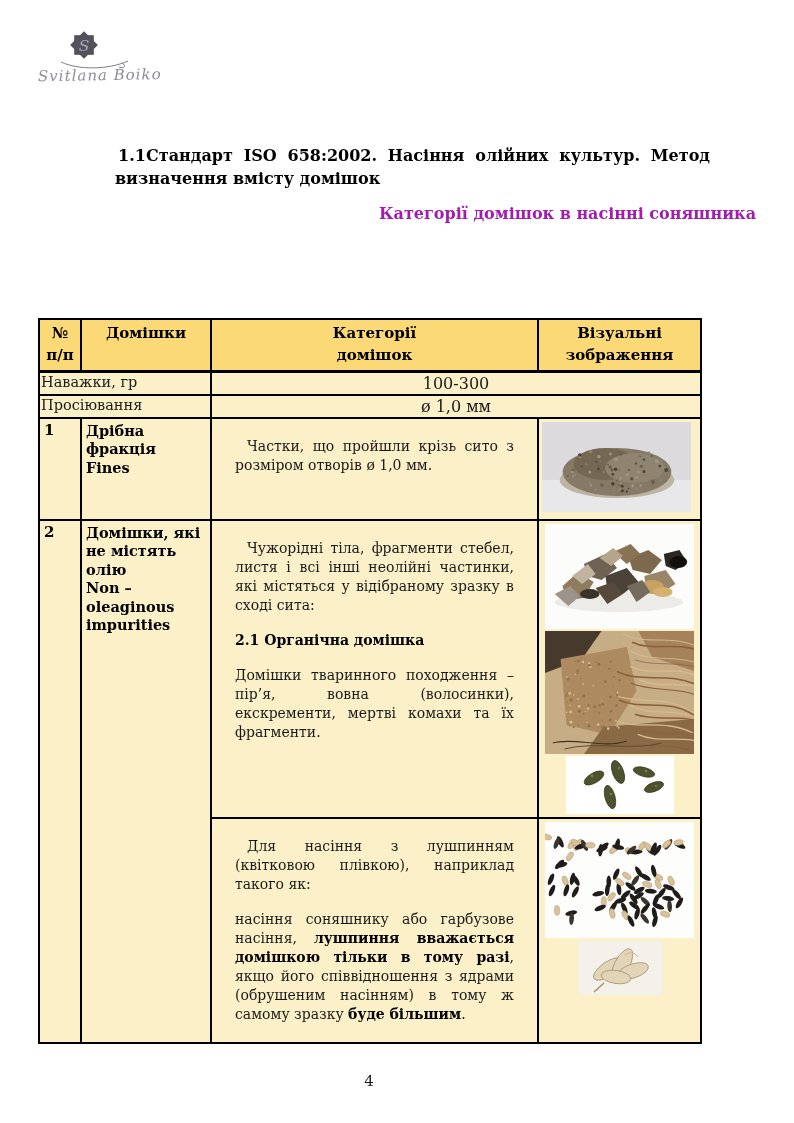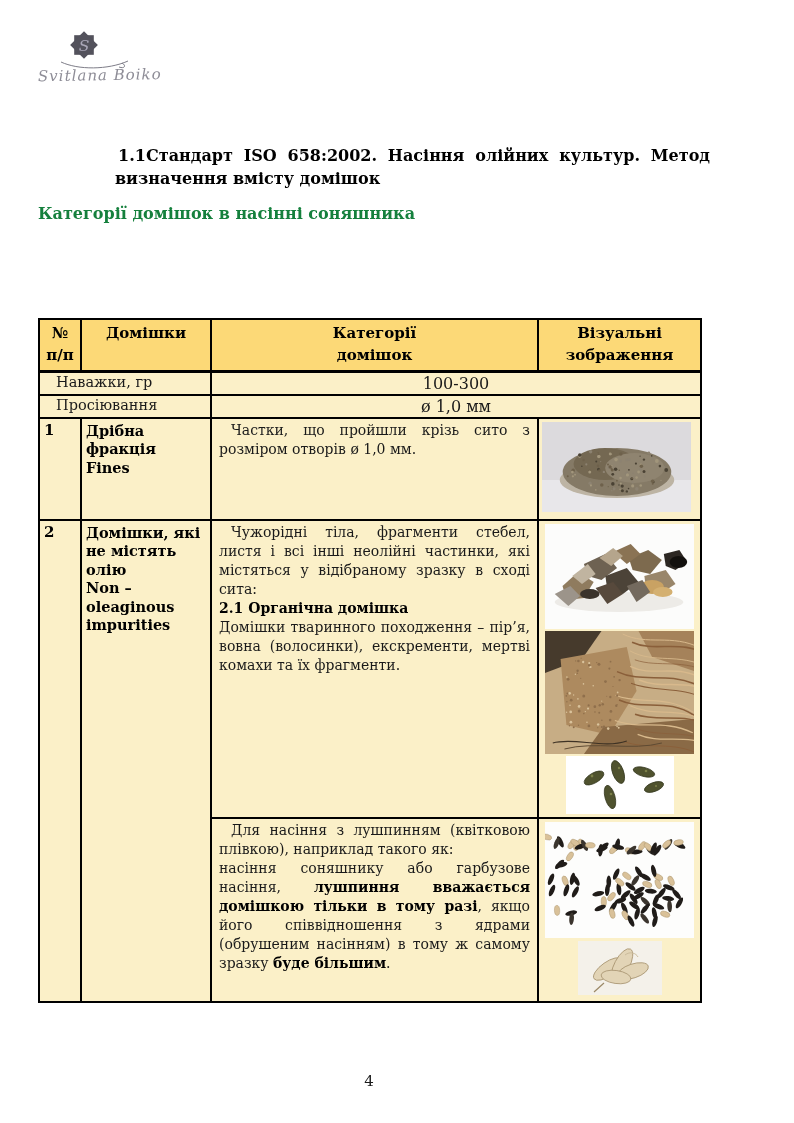--- a/index.html
+++ b/index.html
@@ -25,41 +25,41 @@
     font-style:italic;font-size:15px;letter-spacing:1px;color:#8e8d97;
     transform:rotate(-1deg);white-space:nowrap;
   }
   
   .h1{position:absolute;left:88px;top:92px;width:640px;font-size:17.5px;font-weight:bold;color:#000;
       padding-left:22px;text-indent:-22px;}
   .h1 .num{display:inline-block;width:22px;text-indent:0;}
   .h2{position:absolute;left:87px;top:144px;width:623px;font-size:16px;font-weight:bold;color:#000;
       text-align:justify;line-height:23px;padding-left:28px;text-indent:-28px;}
   .h2 .num{display:inline-block;width:28px;text-indent:0;margin-left:31px;}
-  .h3{position:absolute;left:38px;top:204px;width:718px;text-align:left;
-      font-size:16px;font-weight:bold;color:#15803d;}
+  .h3{position:absolute;left:38px;top:204px;width:718px;text-align:right;
+      font-size:16px;font-weight:bold;color:#a21caf;}
   
   .intro{position:absolute;left:38px;top:242px;width:667px;font-size:14.5px;line-height:21px;
          text-align:justify;text-indent:42px;}
   .intro b{color:#000;}
   
   table.cat{position:absolute;left:38px;top:318px;width:662px;border-collapse:collapse;table-layout:fixed;}
   table.cat th,table.cat td{border:2px solid var(--border,#000);vertical-align:top;overflow:hidden;}
   table.cat th{
     background:var(--header-bg,#fcd977);font-size:15px;font-weight:bold;color:#000;
     text-align:center;white-space:pre-line;line-height:1.45;padding:3px 2px;border-bottom-width:3px;
   }
   table.cat td{background:var(--body-bg,#fbf0c8);}
-  td.meta-label{padding:1px 2px 1px 16px;font-size:14.5px;}
+  td.meta-label{padding:1px 2px 1px 1px;font-size:14.5px;}
   td.meta-value{text-align:center;font-size:16px;padding:1px 2px;}
   td.num{font-weight:bold;font-size:15px;padding:2px 0 0 4px;color:#000;}
   td.name{font-weight:bold;font-size:14.5px;line-height:1.28;padding:3px 2px 0 4px;
           white-space:pre-line;color:#000;}
   td.desc{font-size:14px;line-height:1.36;padding:2px 7px 2px 7px;text-align:justify;}
-  td.desc p{margin:0;}
+  td.desc p{margin:16px;}
   td.desc p.ind{text-indent:12px;}
   td.desc .sub{font-weight:bold;color:#000;}
   td.photo{padding:3px;}
   .photo-stack{display:flex;flex-direction:column;gap:2px;align-items:center;}
   .photo-stack svg{display:block;}
   .centered-photo{margin:0 auto;}
   
   .page-number{position:absolute;left:38px;top:1072px;width:662px;text-align:center;font-size:15px;}
 </style>
 </head>

